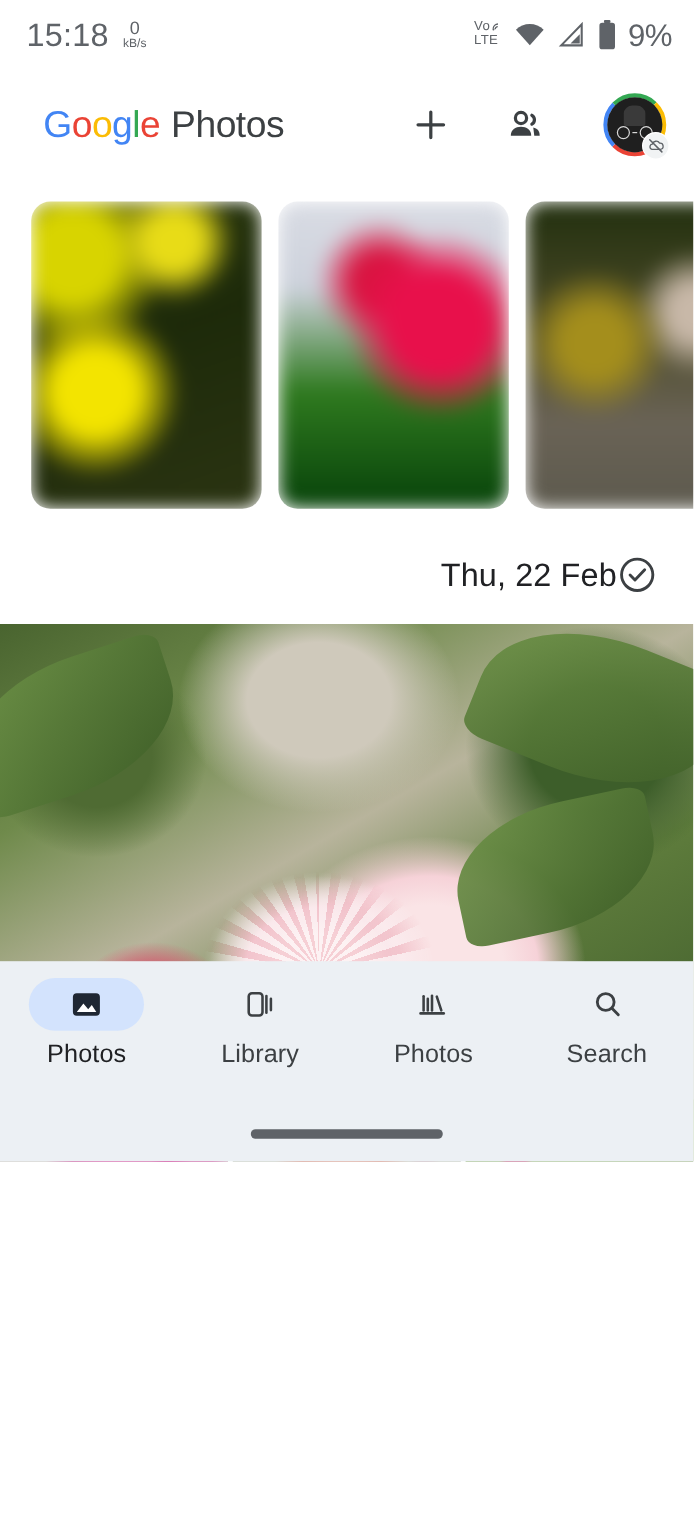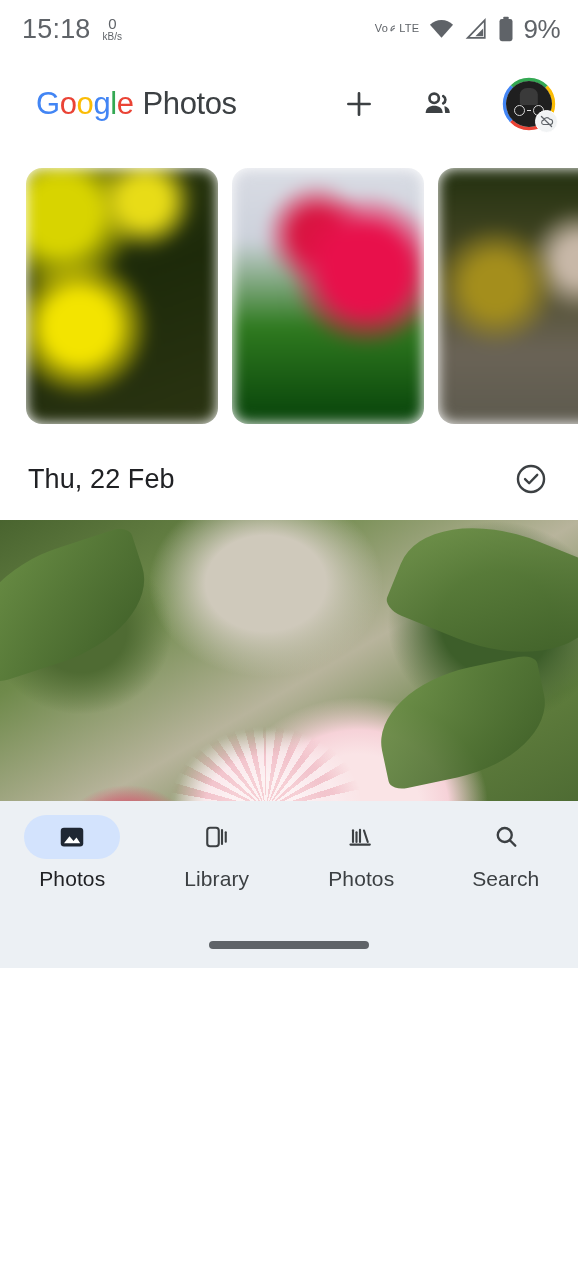--- a/index.html
+++ b/index.html
@@ -18,21 +18,21 @@
     display:flex; align-items:center; justify-content:space-between;
     padding:0 18px 0 22px;
     background:#ffffff; color:#5f6368;
   }
   .sb-left { display:flex; align-items:flex-end; gap:12px; }
   .sb-time { font-size:27px; letter-spacing:0.2px; color:#5f6368; line-height:1; }
   .sb-net { display:flex; flex-direction:column; align-items:center; line-height:1; margin-bottom:1px;}
   .sb-net-num { font-size:15px; color:#5f6368; line-height:1; }
   .sb-net-unit { font-size:10px; color:#5f6368; line-height:1.1; }
   .sb-right { display:flex; align-items:center; gap:9px; }
-  .sb-volte { display:flex; flex-direction:row; line-height:1.05; font-size:11px; color:#5f6368; letter-spacing:0.3px;}
+  .sb-volte { display:flex; flex-direction:column; line-height:1.05; font-size:11px; color:#5f6368; letter-spacing:0.3px;}
   .sb-volte .row1 { display:flex; align-items:flex-start; gap:1px;}
   .sb-batt-pct { font-size:26px; color:#5f6368; line-height:1; letter-spacing:-0.5px;}
 
   
   .appbar {
     height:92px; width:100%; background:#fff;
     display:flex; align-items:center; padding:0 22px 0 36px;
   }
   .logo { font-size:31px; letter-spacing:-0.4px; display:flex; align-items:center; }
   .logo .g1 { color:#4285F4; } .logo .o1 { color:#EA4335; }
@@ -83,21 +83,21 @@
       radial-gradient(circle at 70% 40%, #e8104b 0 20%, rgba(232,16,75,0) 38%),
       radial-gradient(circle at 44% 26%, #d81440 0 10%, rgba(216,20,64,0) 24%),
       linear-gradient(180deg,#d9dce4 0%, #cdd2dc 28%, #2f7a1f 62%, #07420a 100%); }
   .mem3 { background:
       radial-gradient(circle at 30% 46%, #a48e1c 0 14%, rgba(164,142,28,0) 32%),
       radial-gradient(circle at 74% 36%, #c8b8a8 0 10%, rgba(200,184,168,0) 24%),
       linear-gradient(180deg,#22300f 0%, #4b4a28 40%, #6a6356 72%, #5d5a4e 100%); }
 
   
   .daterow {
-    height:82px; display:flex; align-items:center; justify-content:space-between;
+    height:82px; display:flex; align-items:center; justify-content:flex-end;
     padding:0 30px 0 28px; background:#fff;
   }
   .date-label { font-size:27px; color:#202124; letter-spacing:0.1px; }
 
   
   .hero { position:relative; width:578px; height:396px; overflow:hidden; }
   .hero-bg {
     position:absolute; inset:0;
     background:
       radial-gradient(ellipse 180px 150px at 62% 72%, #fae4e6 0 34%, #f6d2d8 50%, rgba(246,210,216,0) 72%),

